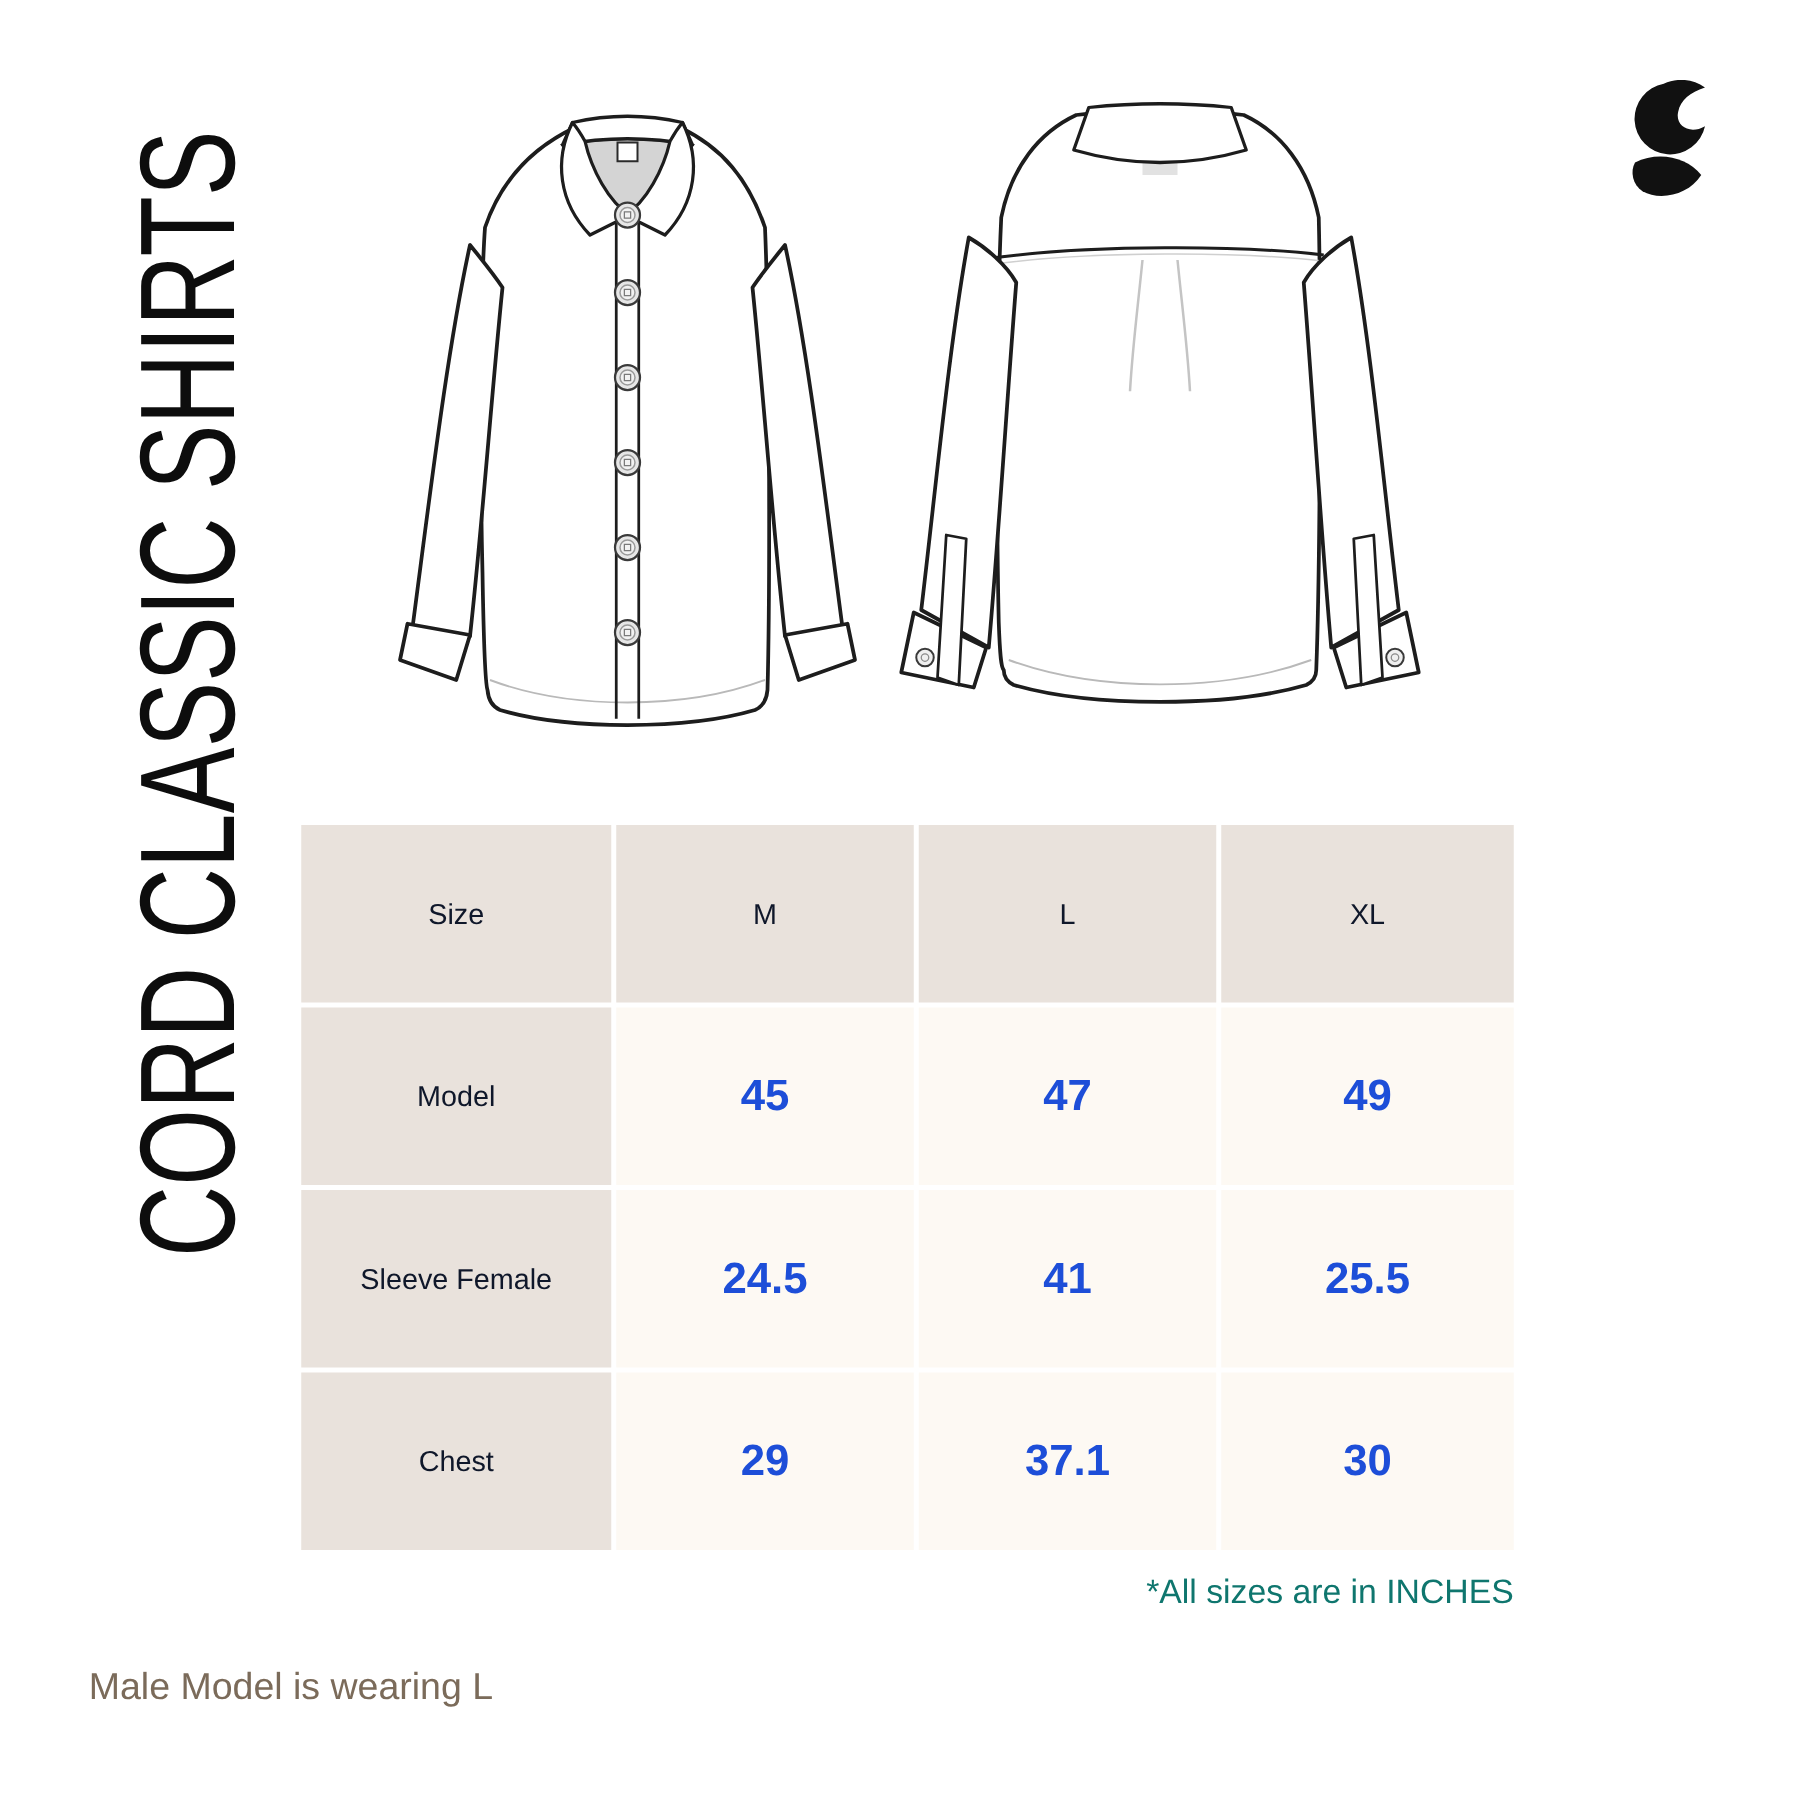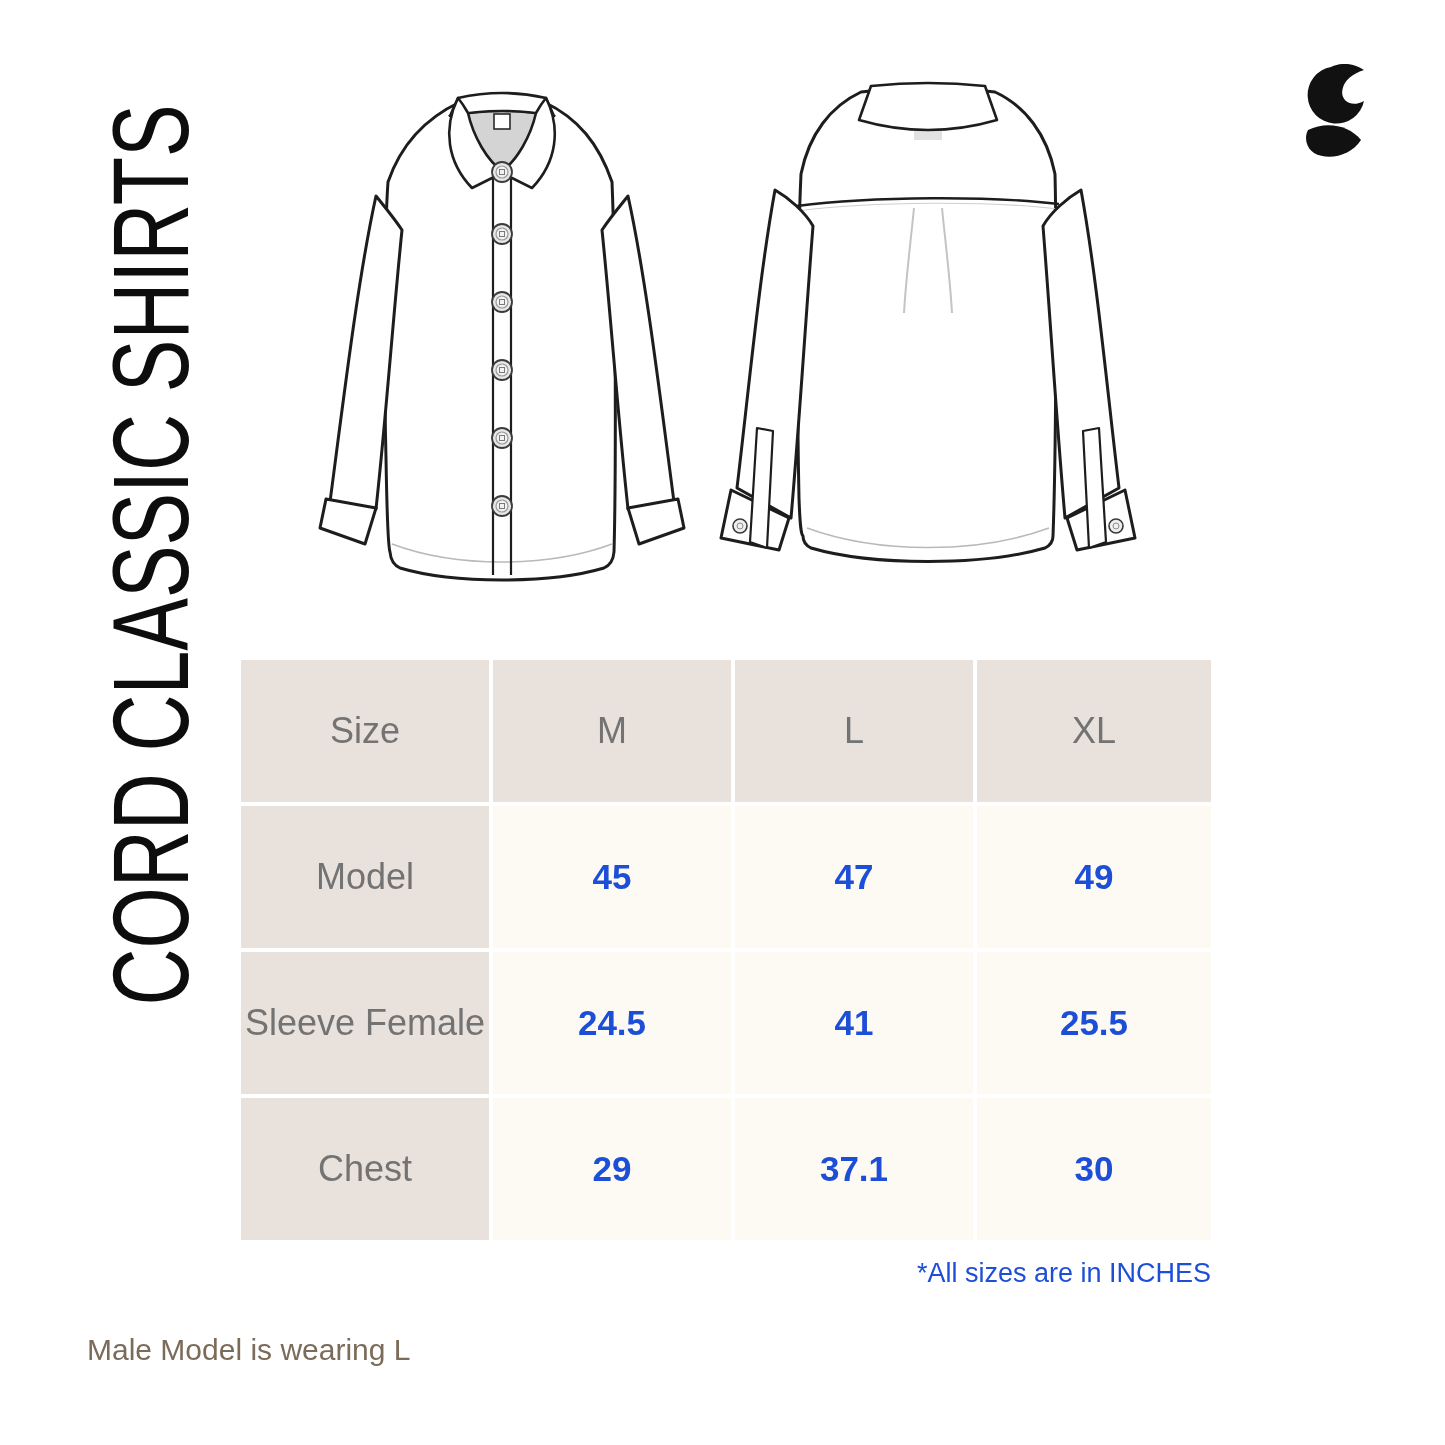--- a/index.html
+++ b/index.html
@@ -17,32 +17,32 @@
   .logo{position:absolute;left:1304px;top:64px;}
   .shirt-front{position:absolute;left:296px;top:78px;}
   .shirt-back{position:absolute;left:713px;top:78px;}
   table.size-table{
     position:absolute;left:237px;top:656px;
     border-collapse:separate;border-spacing:4px;
   }
   table.size-table td{
     text-align:center;vertical-align:middle;height:140px;
   }
-  td.hdr,td.lbl{background:#e9e2dc;color:#737373;font-size:36px;font-weight:500;}
+  td.hdr,td.lbl{background:#e9e2dc;color:#0f172a;font-size:23px;font-weight:500;}
   td.val{background:#fdf9f3;color:#1d4ed8;font-size:35px;font-weight:700;}
   col.c0{width:248px;}col.c1{width:238px;}col.c2{width:238px;}col.c3{width:234px;}
   .sizes-note{
     position:absolute;left:700px;top:1258px;width:511px;
-    text-align:right;font-size:27px;font-weight:500;color:#1d4ed8;
+    text-align:right;font-size:27px;font-weight:500;color:#0f766e;
   }
   .model-info{
     position:absolute;left:64px;top:1330px;
     font-size:30px;font-weight:500;color:#7b6b5a;line-height:39px;
   }
-  .model-info .l1{padding-left:7px;margin-left:16px;}
+  .model-info .l1{padding-left:7px;}
 </style>
 </head>
 <body>
 
 <div class="page">
 
   <div class="vertical-title">CORD CLASSIC SHIRTS</div>
 
   <svg class="logo" width="64" height="102" viewBox="0 0 64 102" aria-hidden="true">
     <path d="M60 6 C 50 -1 38 -2 27 3 A 28.5 28.5 0 1 0 60 37 C 48 44 36 37 38.5 25.5 C 40.5 16 48 10 60 6 Z" fill="#111111"></path>

